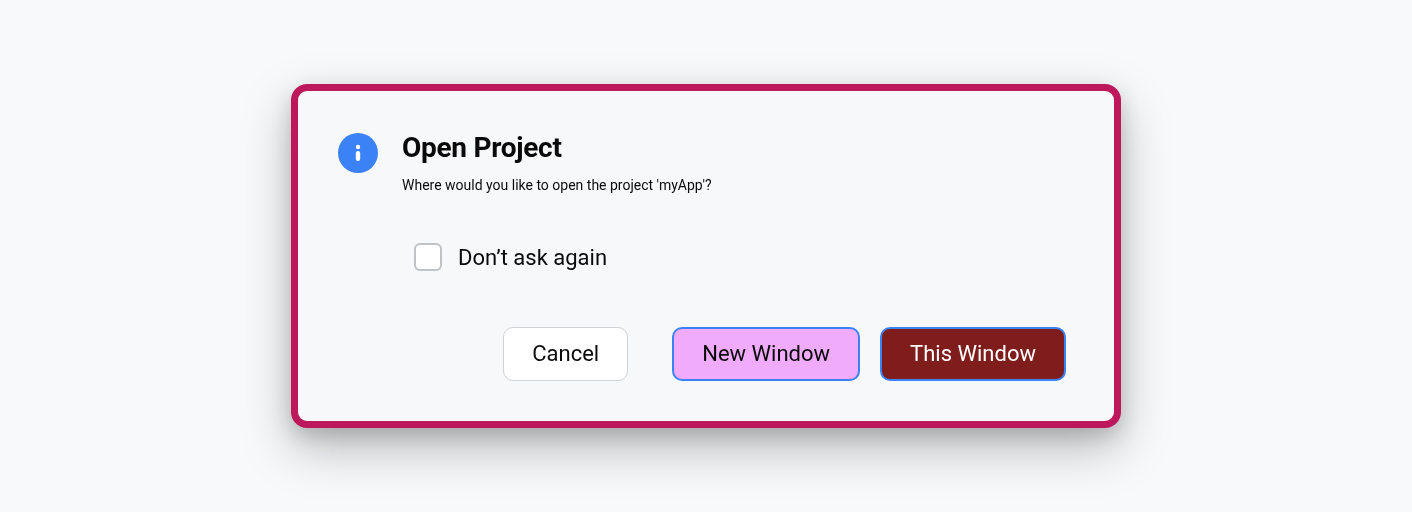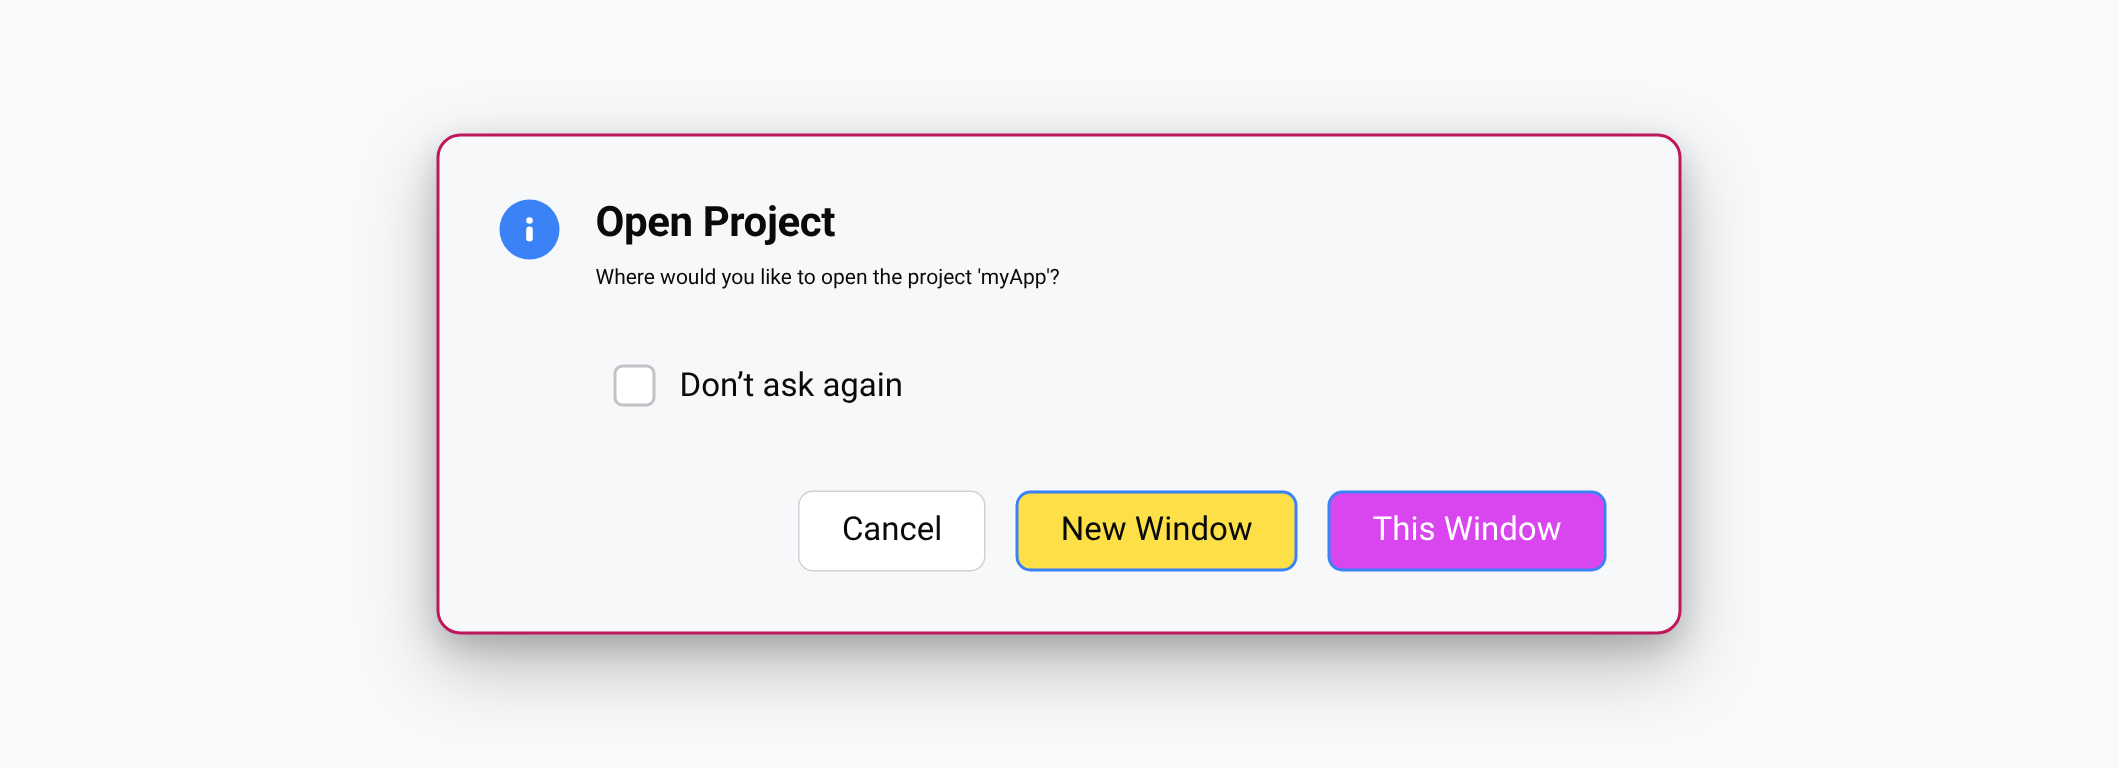--- a/index.html
+++ b/index.html
@@ -12,21 +12,21 @@
       background: #f8f9fa;
       width: 1412px;
       height: 512px;
       display: flex;
       align-items: center;
       justify-content: center;
     }
     .dialog {
       width: 830px;
       background: #f7f8fa;
-      border: 2px solid #be185d;
+      border: 7px solid #be185d;
       border-radius: 16px;
       box-shadow: 0 20px 50px rgba(0,0,0,0.25), 0 8px 20px rgba(0,0,0,0.15);
       padding: 40px 48px 40px 40px;
     }
     .header-row {
       display: flex;
       align-items: flex-start;
       gap: 24px;
     }
     .info-icon {
@@ -95,26 +95,27 @@
       font-family: inherit;
       line-height: 1.2;
     }
     .btn-cancel {
       background: #ffffff;
       border: 1.5px solid #cfd1d4;
       color: #0a0a0a;
       margin-left: 24px;
     }
     .btn-newwindow {
-      background: #fde047;
+      background: #f0abfc;
       border: 2.5px solid #3b82f6;
       color: #0a0a0a;
+      margin-left: 24px;
     }
     .btn-thiswindow {
-      background: #d946ef;
+      background: #7f1d1d;
       border: 2.5px solid #3b82f6;
       color: #ffffff;
     }
   </style>
 </head>
 <body>
 
 <div class="dialog">
   <div class="header-row">
     <div class="info-icon">

